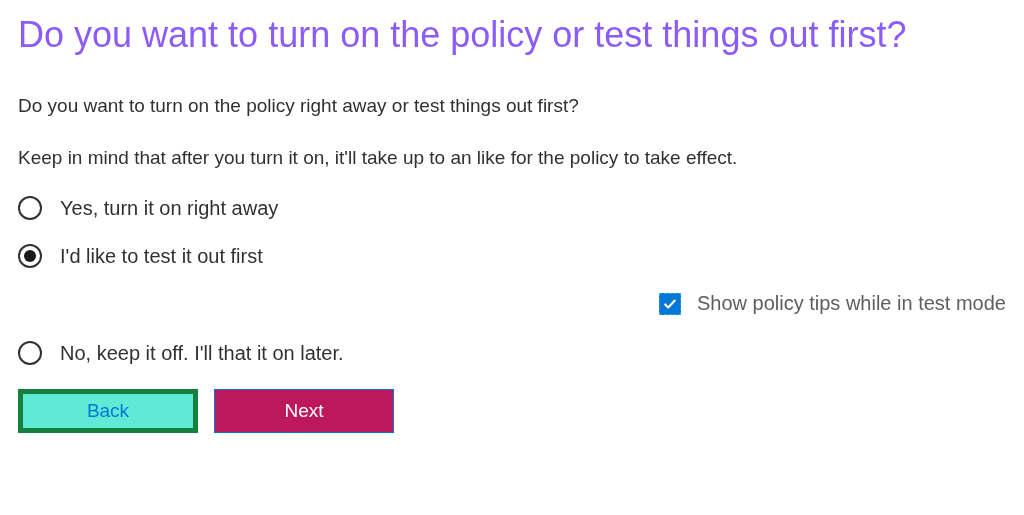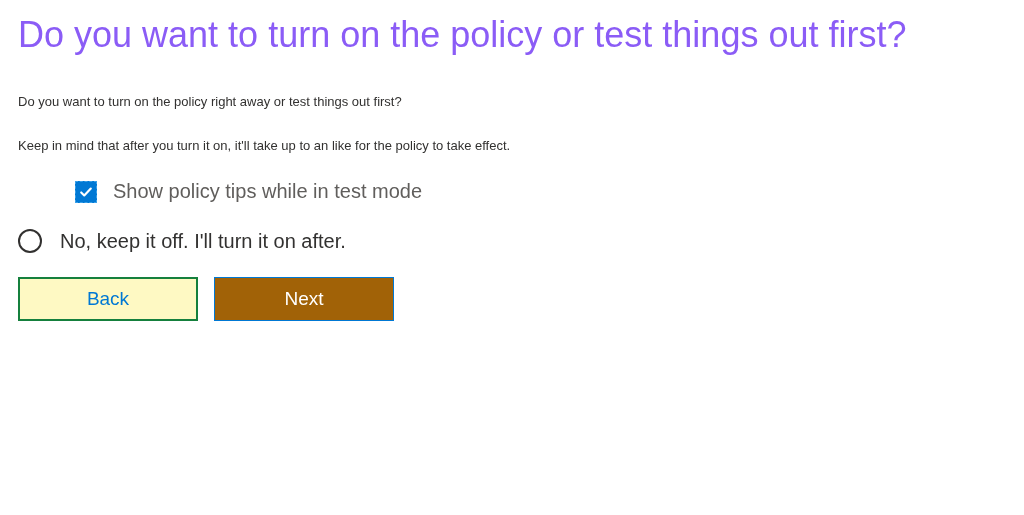--- a/index.html
+++ b/index.html
@@ -12,21 +12,21 @@
     width: 1024px;
   }
   h1.page-title {
     font-weight: 300;
     font-size: 36px;
     margin: 0 0 36px 0;
     color: #8b5cf6;
     line-height: 1.25;
   }
   p.desc {
-    font-size: 13px;
+    font-size: 19px;
     font-weight: 400;
     margin: 0 0 26px 0;
     color: #323130;
     line-height: 1.35;
   }
   .options {
     margin-top: 8px;
   }
   .radio-row {
     display: flex;
@@ -56,22 +56,23 @@
     display: block;
   }
   .radio-label {
     font-size: 20px;
     color: #323130;
     font-weight: 400;
   }
   .sub-option {
     display: flex;
     align-items: center;
-    margin: 0 0 26px 57px;
+    margin: 0 0 26px 24px;
     cursor: pointer;
+    justify-content: flex-end;
   }
   .checkbox {
     width: 22px;
     height: 22px;
     background: #0078d4;
     border: 1px dashed #3aa0e8;
     margin-right: 16px;
     display: flex;
     align-items: center;
     justify-content: center;
@@ -94,56 +95,68 @@
   }
   .btn {
     width: 180px;
     height: 44px;
     display: flex;
     align-items: center;
     justify-content: center;
     font-size: 19px;
     font-family: inherit;
     cursor: pointer;
-    background: #fef9c3;
-    border: 2px solid #15803d;
+    background: #5eead4;
+    border: 5px solid #15803d;
     color: #0078d4;
   }
   .btn.primary {
-    background: #a16207;
+    background: #be185d;
     color: #ffffff;
     border: 1px solid #0078d4;
   }
 </style>
 </head>
 <body>
 
 <h1 class="page-title">Do you want to turn on the policy or test things out first?</h1>
 
 <p class="desc">Do you want to turn on the policy right away or test things out first?</p>
 <p class="desc">Keep in mind that after you turn it on, it'll take up to an like for the policy to take effect.</p>
 
 <div class="options">
 
+  <div class="radio-row">
+    <span class="radio-outer">
+      
+    </span>
+    <span class="radio-label">Yes, turn it on right away</span>
+  </div>
 
+  <div class="radio-row selected">
+    <span class="radio-outer">
+      <span class="radio-inner"></span>
+    </span>
+    <span class="radio-label">I'd like to test it out first</span>
+  </div>
 
   <div class="sub-option">
     <span class="checkbox">
       <svg viewBox="0 0 16 16" fill="none" stroke="#ffffff" stroke-width="2.4" stroke-linecap="round" stroke-linejoin="round">
         <polyline points="2.5,8.5 6,12 13.5,4"></polyline>
       </svg>
     </span>
     <span class="checkbox-label">Show policy tips while in test mode</span>
   </div>
 
   <div class="radio-row">
     <span class="radio-outer">
       
     </span>
-    <span class="radio-label">No, keep it off. I'll turn it on after.</span>
+    <span class="radio-label">No, keep it off. I'll that it on later.</span>
   </div>
 
 </div>
 
 <div class="button-row">
   <button class="btn">Back</button>
   <button class="btn primary">Next</button>
 </div>
 
 </body></html>

